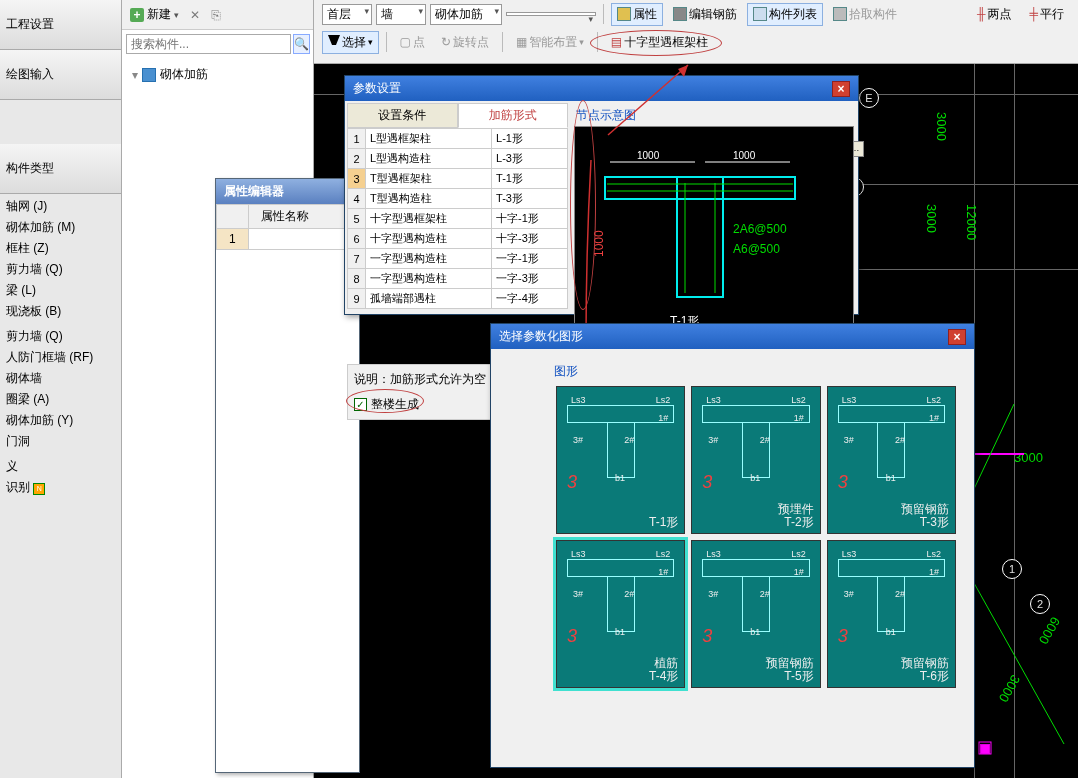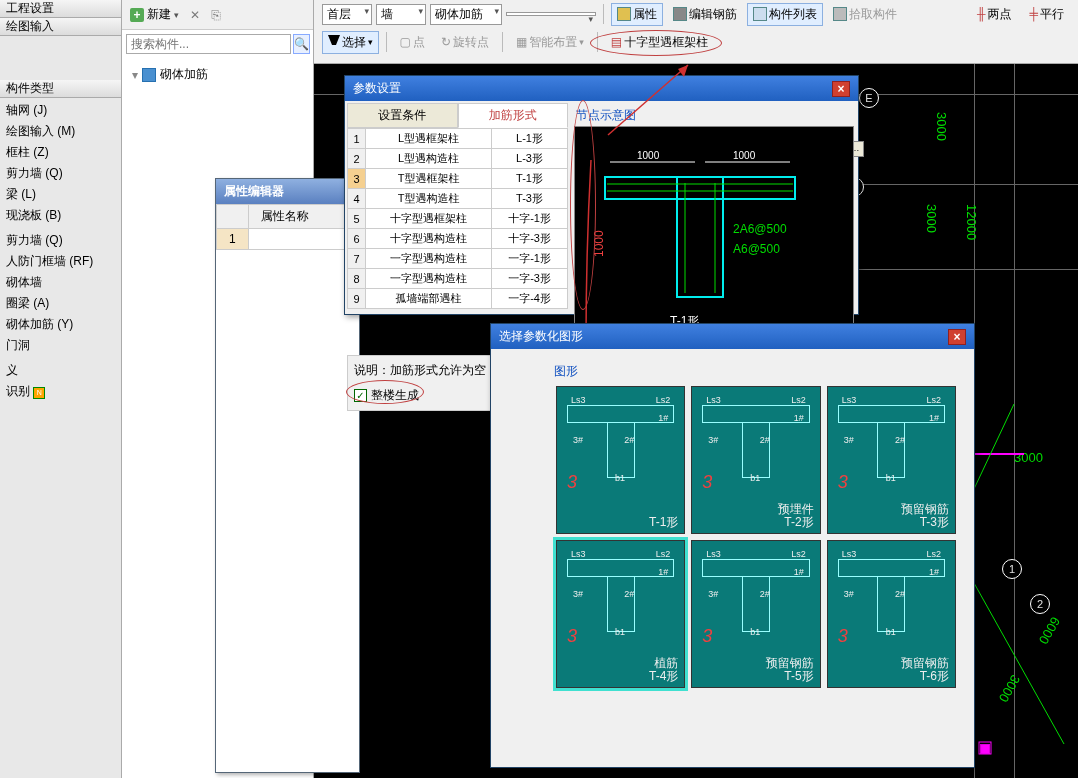--- a/index.html
+++ b/index.html
@@ -1,20 +1,20 @@
 <!DOCTYPE html>
 <html><head>
 <meta charset="utf-8">
 <style>
 * { box-sizing: border-box; margin: 0; padding: 0; font-family: "Microsoft YaHei", SimSun, sans-serif; font-size: 12px; }
 body { width: 1078px; height: 778px; background: #000; position: relative; overflow: hidden; }
 
 
 .left-panel { position: absolute; left: 0; top: 0; width: 122px; height: 778px; background: #e8e8e8; border-right: 1px solid #aaa; }
-.panel-header { background: linear-gradient(#f5f5f5, #dcdcdc); padding: 0 6px; border-bottom: 1px solid #aaa; }
+.panel-header { background: linear-gradient(#f5f5f5, #dcdcdc); padding: 16px 6px; border-bottom: 1px solid #aaa; }
 .ctype-list { padding: 2px 0; }
 .ctype-item { padding: 2px 6px; cursor: pointer; white-space: nowrap; overflow: hidden; }
 .icon-new { display: inline-block; width: 12px; height: 12px; background: #ffa500; border: 1px solid #080; font-size: 7px; color: #fff; text-align: center; line-height: 10px; }
 
 
 .tree-panel { position: absolute; left: 122px; top: 0; width: 192px; height: 778px; background: #fff; border-right: 1px solid #aaa; }
 .tree-toolbar { padding: 4px; border-bottom: 1px solid #ccc; background: #f0f0f0; }
 .tree-btn { display: inline-flex; align-items: center; gap: 3px; padding: 2px 4px; cursor: pointer; }
 .plus-icon { display: inline-block; width: 14px; height: 14px; background: #5a5; border-radius: 2px; color: #fff; text-align: center; line-height: 14px; font-weight: bold; }
 .search-row { display: flex; padding: 4px; gap: 2px; }
@@ -58,21 +58,21 @@
 
 .param-dialog { position: absolute; left: 344px; top: 75px; width: 515px; height: 240px; background: #f0f0f0; border: 1px solid #246; box-shadow: 2px 2px 6px rgba(0,0,0,0.4); }
 .param-title { background: linear-gradient(#4080e0, #2060c0); color: #fff; padding: 4px 8px; display: flex; justify-content: space-between; align-items: center; }
 .close-x { width: 18px; height: 16px; background: #d04030; color: #fff; text-align: center; border: 1px solid #902020; cursor: pointer; line-height: 14px; font-weight: bold; }
 .param-body { display: flex; height: calc(100% - 24px); }
 .param-left { width: 225px; padding: 2px; }
 .param-tabs { display: flex; }
 .param-tab { flex: 1; text-align: center; padding: 3px; border: 1px solid #ccc; background: #ece9d8; cursor: pointer; }
 .param-tab.active { background: #fff; border-bottom-color: #fff; color: #c04040; }
 .param-table { width: 100%; border-collapse: collapse; background: #fff; }
-.param-table td { border: 1px solid #ccc; padding: 2px 4px; font-size: 11px; text-align: center; }
+.param-table td { border: 1px solid #ccc; padding: 2px 4px; font-size: 11px; }
 .param-table .rn { width: 18px; text-align: center; background: #f0f0f0; }
 .param-table tr.sel .rn { background: #f5d090; }
 .param-right { flex: 1; padding: 4px; }
 .diagram-box { background: #000; border: 1px solid #888; height: auto; position: relative; }
 .checkbox { display: inline-flex; align-items: center; gap: 4px; }
 .chk { width: 13px; height: 13px; border: 1px solid #060; background: #fff; display: inline-flex; align-items: center; justify-content: center; color: #060; font-size: 10px; }
 .ddd-btn { position: absolute; width: 18px; height: 16px; border: 1px solid #888; background: #ece9d8; text-align: center; line-height: 12px; cursor: pointer; font-size: 9px; }
 .svg-dim { fill: #fff; font-size: 10px; }
 
 
@@ -101,21 +101,21 @@
 </head>
 <body>
 
 <div class="left-panel">
   <div class="panel-header">工程设置</div>
   <div class="panel-header">绘图输入</div>
   <div style="height:44px"></div>
   <div class="panel-header">构件类型</div>
   <div class="ctype-list">
     <div class="ctype-item">轴网 (J)</div>
-    <div class="ctype-item">绘图输入 (M)</div>
+    <div class="ctype-item">砌体加筋 (M)</div>
     <div class="ctype-item">框柱 (Z)</div>
     <div class="ctype-item">剪力墙 (Q)</div>
     <div class="ctype-item">梁 (L)</div>
     <div class="ctype-item">现浇板 (B)</div>
     <div class="ctype-item"></div>
     <div class="ctype-item">剪力墙 (Q)</div>
     <div class="ctype-item">人防门框墙 (RF)</div>
     <div class="ctype-item">砌体墙</div>
     <div class="ctype-item">圈梁 (A)</div>
     <div class="ctype-item">砌体加筋 (Y)</div>
@@ -336,21 +336,21 @@
           <text x="158" y="106" fill="#0d0" font-size="13">2A6@500</text>
           <text x="158" y="126" fill="#0d0" font-size="13">A6@500</text>
           <text x="28" y="130" fill="#f04040" font-size="11" transform="rotate(-90 28 130)">1000</text>
           <text x="95" y="198" fill="#fff" font-size="18">T-1形</text>
         </svg>
       </div>
     </div>
   </div>
 </div>
 
-<div style="position:absolute;left:347px;top:355px;width:218px;background:#f0f0f0;padding:6px;border:1px solid #ccc">
+<div style="position:absolute;left:347px;top:364px;width:218px;background:#f0f0f0;padding:6px;border:1px solid #ccc">
   <div style="margin-bottom:8px">说明：加筋形式允许为空</div>
   <label class="checkbox">
     <span class="chk">✓</span>
     <span>整楼生成</span>
   </label>
   <div class="ellipse-highlight" style="left:-2px;top:24px;width:78px;height:24px"></div>
 </div>
 <div class="ellipse-highlight" style="left:570px;top:100px;width:26px;height:210px"></div>
 
 <div class="shape-dialog">

